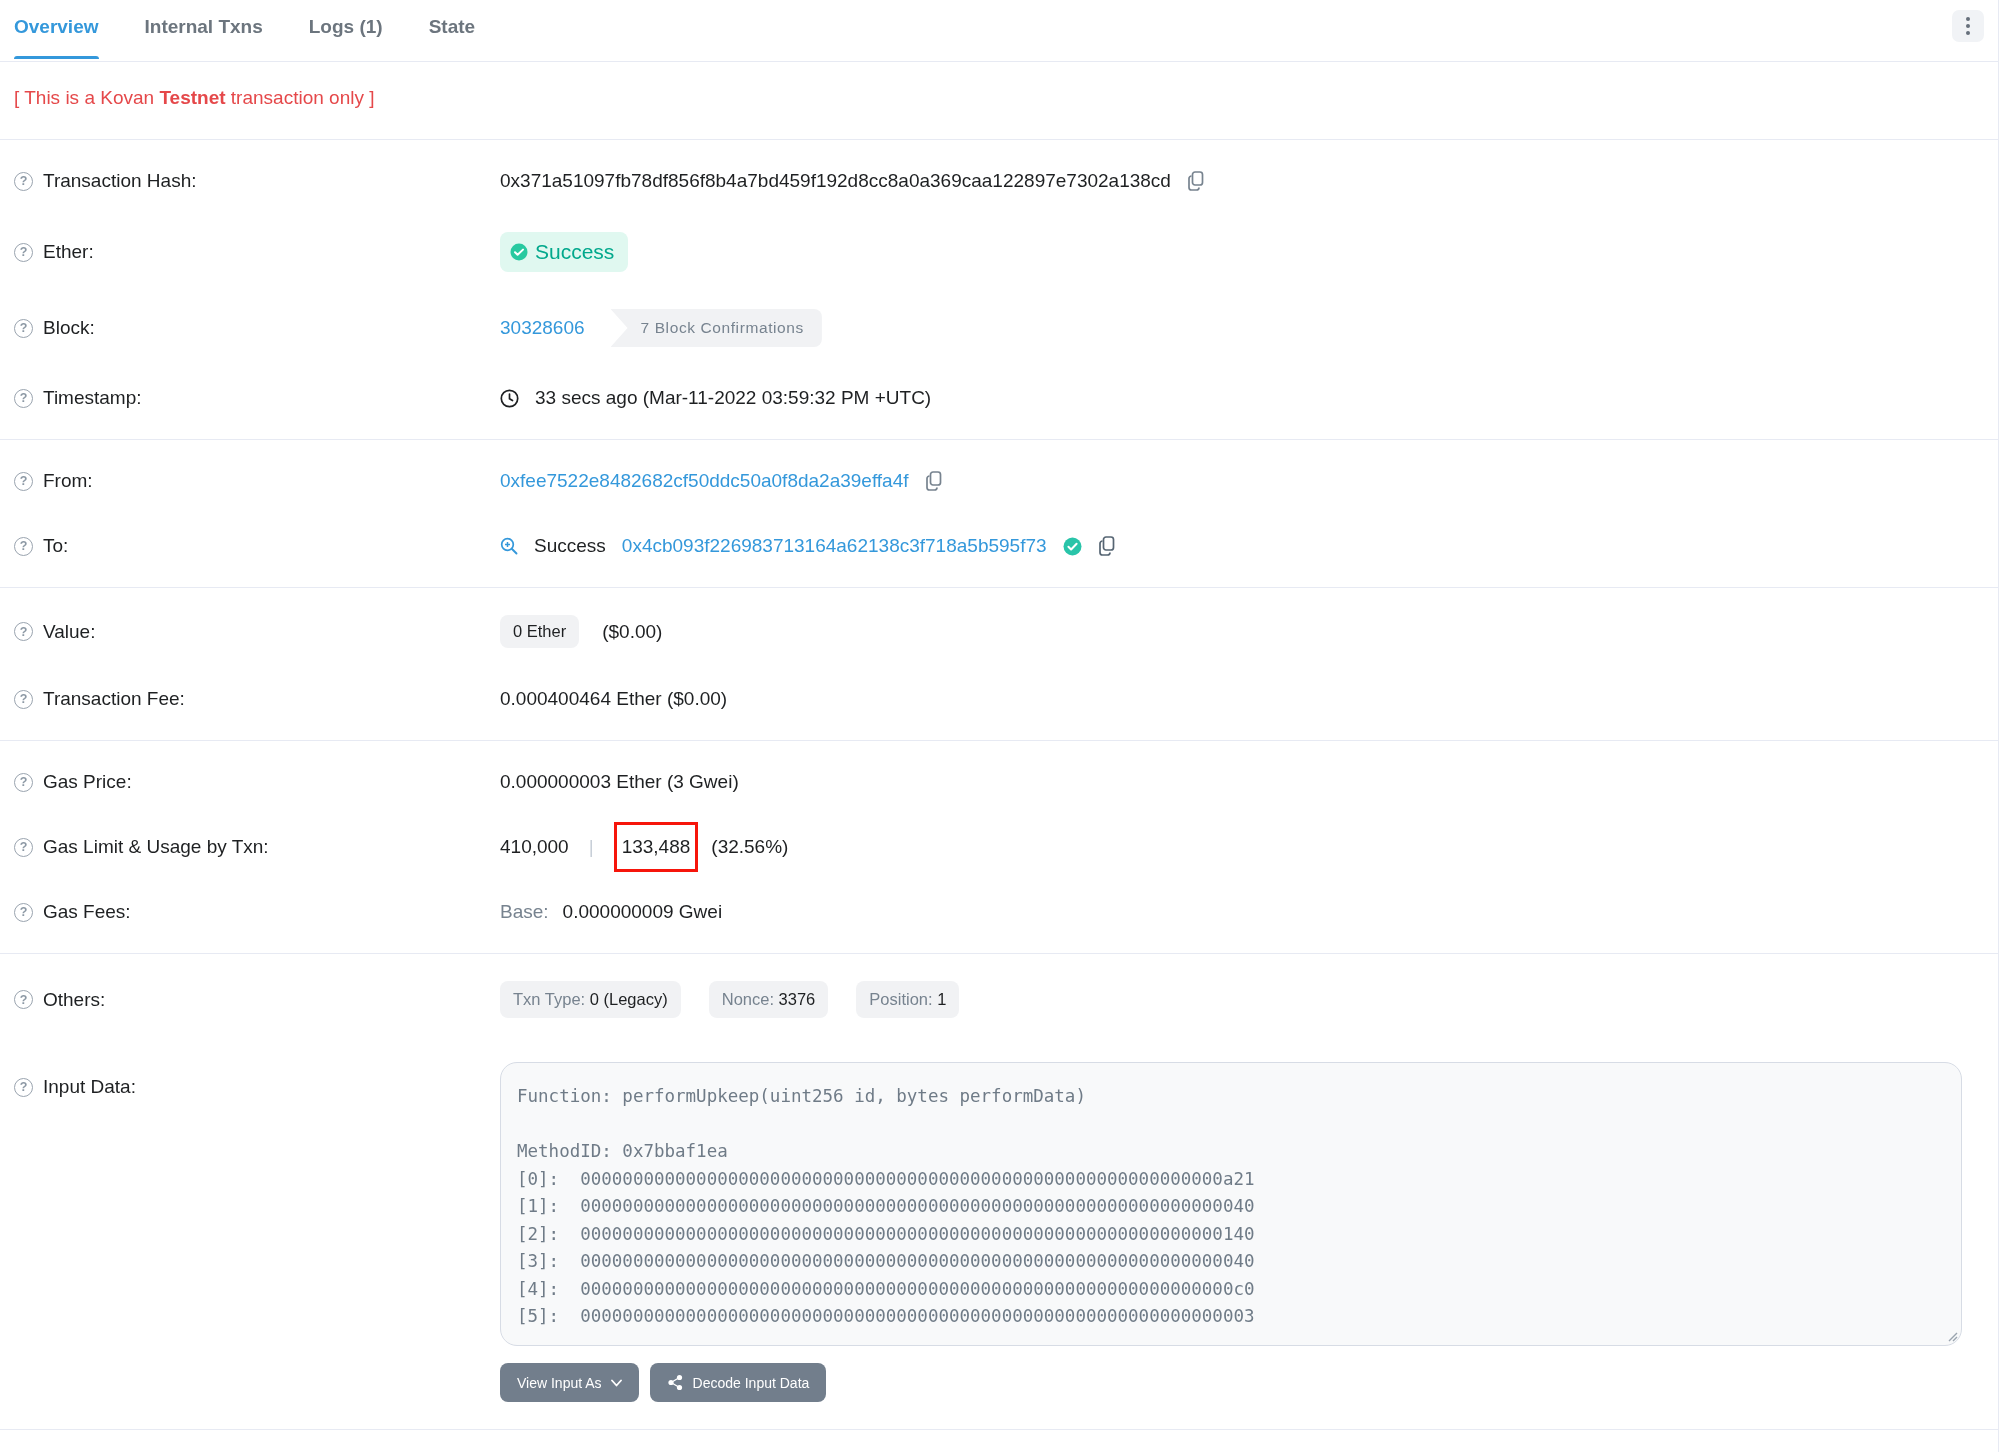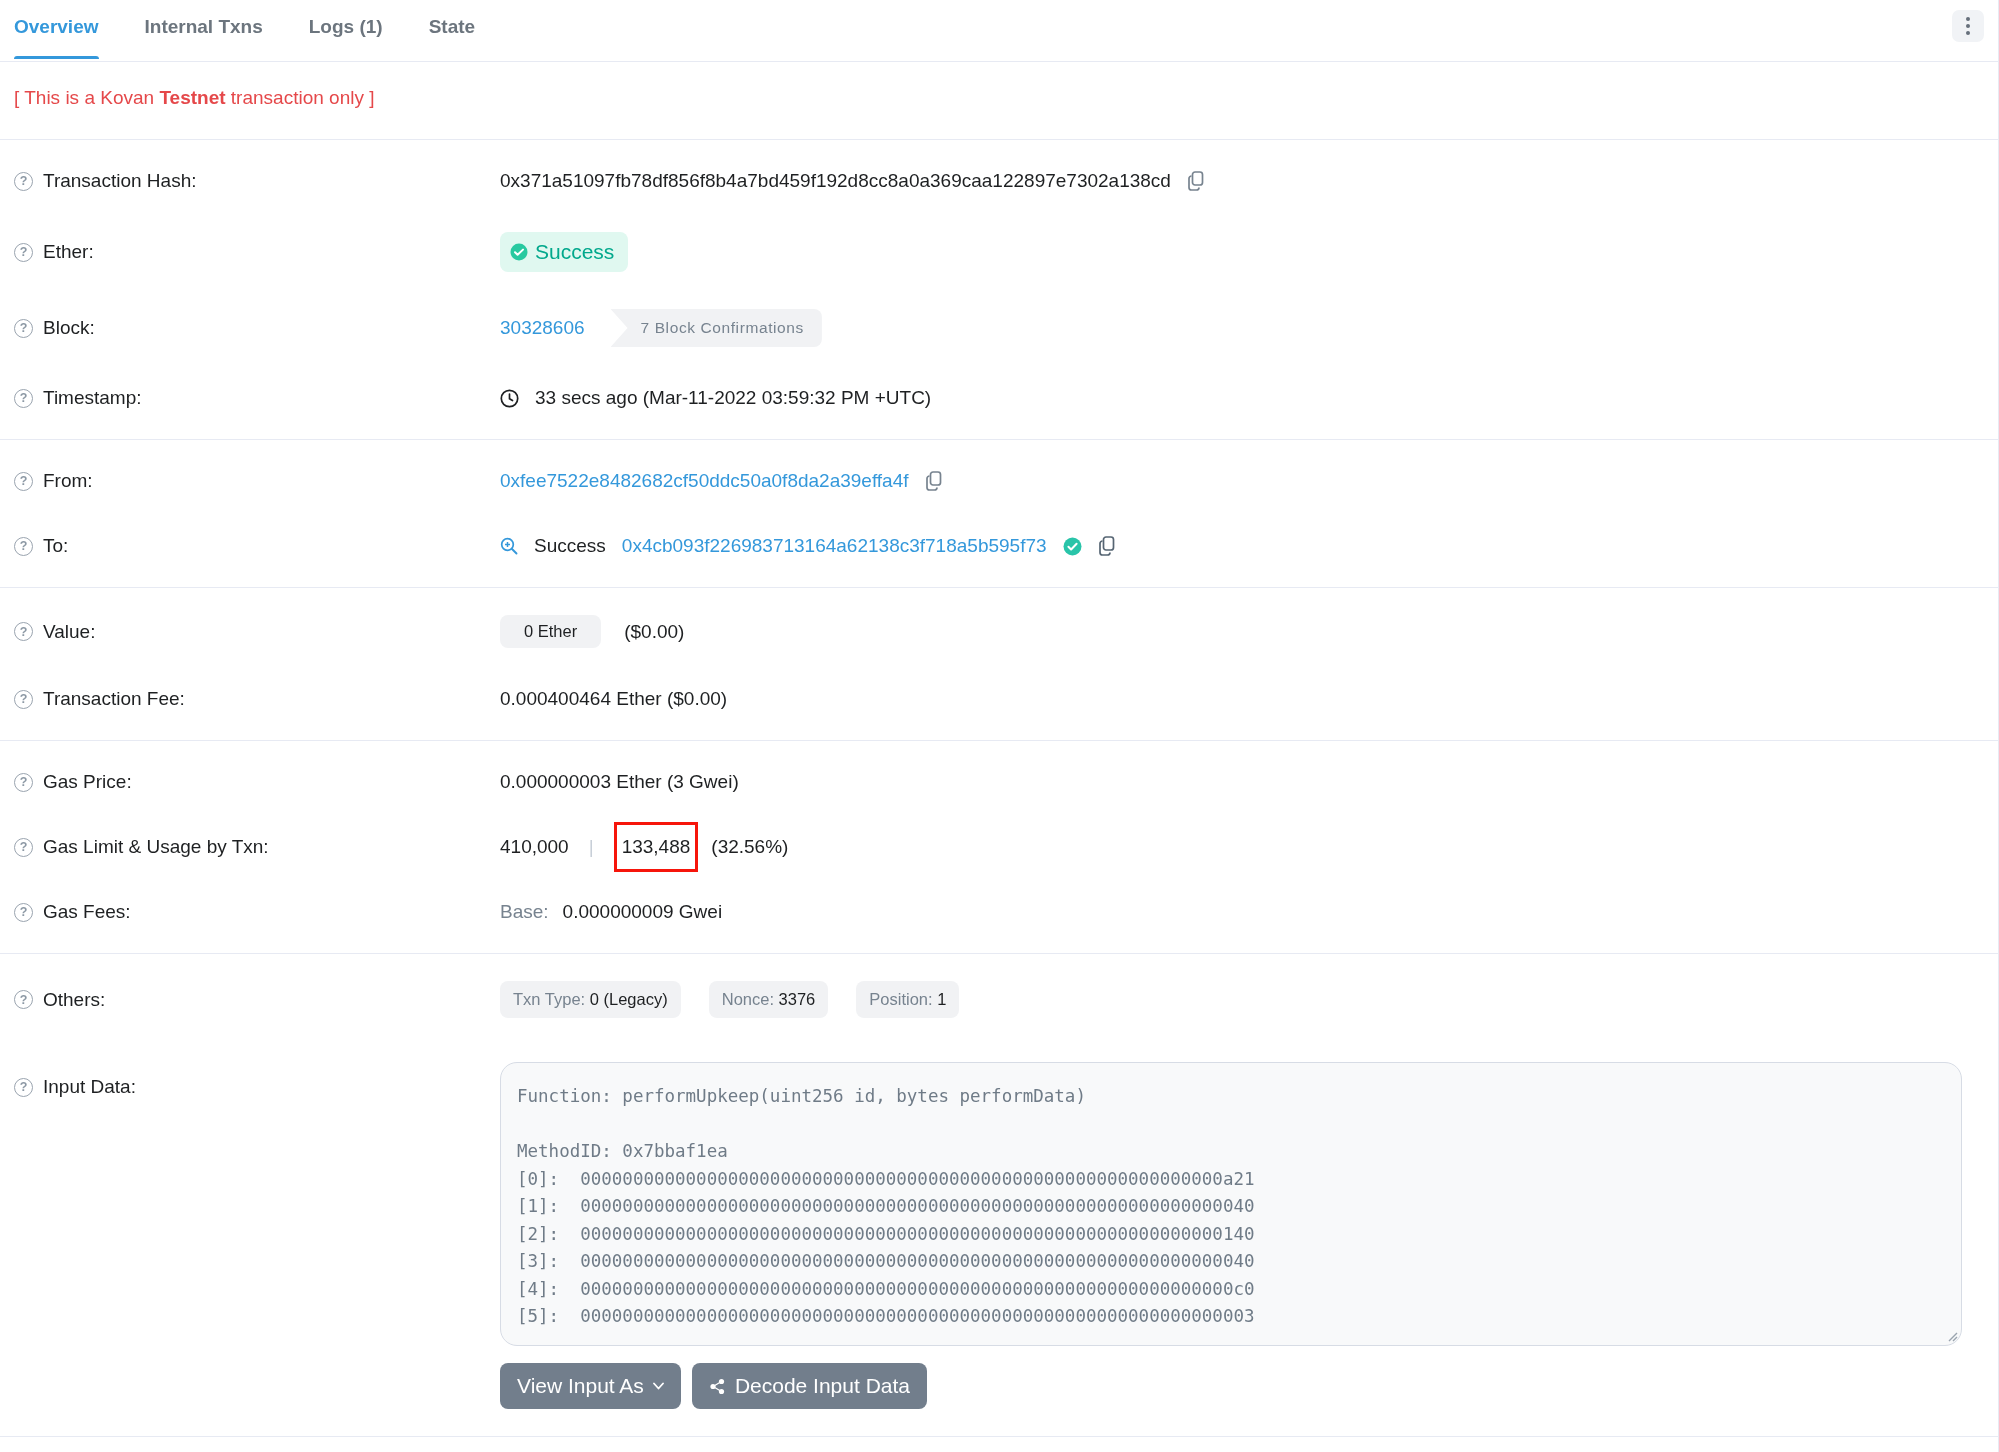--- a/index.html
+++ b/index.html
@@ -46,39 +46,39 @@
   svg.ic { display:block; }
   .copy { cursor:pointer; }
   
   .badge-success { display:inline-flex; align-items:center; gap:7px; background:#e0f8f0;
       color:#02a88c; font-size:21px; font-weight:500; padding:8px 14px 8px 10px; border-radius:8px; }
   
   .confirm-badge { margin-left:10px; background:#f1f2f4; color:#77838f; font-size:15.5px;
       letter-spacing:0.6px; padding:10px 18px 10px 30px; border-radius:0 8px 8px 0;
       clip-path: polygon(0 0, 100% 0, 100% 100%, 0 100%, 17px 50%); }
   
-  .pill { background:#f1f2f4; border-radius:8px; padding:7px 24px; font-size:16.5px; color:#1e2022; }
+  .pill { background:#f1f2f4; border-radius:8px; padding:7px 13px; font-size:16.5px; color:#1e2022; }
   
   .redbox { display:inline-block; border:3px solid #f6150b; padding:11px 5px; margin:-16px 0; }
   .sep { color:#c8cfd8; padding:0 4px; }
   
   .obadge { background:#f1f2f4; border-radius:8px; padding:9px 13px; font-size:16.5px;
             margin-right:12px; white-space:nowrap; }
   .obadge .k { color:#77838f; }
   .obadge .v { color:#1e2022; font-weight:500; }
   
   .inputbox { position:relative; width:1462px; height:284px; background:#f8f9fa;
       border:1px solid #d7dce5; border-radius:17px; padding:20px 16px 0 16px; overflow:hidden; }
   .inputbox pre { margin:0; font-family:"DejaVu Sans Mono", monospace; font-size:17.5px;
       line-height:27.5px; color:#6f7b87; white-space:pre; }
   .grip { position:absolute; right:3px; bottom:3px; }
   .btnrow { margin-top:17px; display:flex; gap:11px; }
   .btn { display:inline-flex; align-items:center; gap:9px; background:#727e8c; color:#fff;
       border:none; border-radius:8px; font-family:"Liberation Sans",sans-serif;
-      font-size:21px; padding:11px 17px; cursor:pointer; }
+      font-size:14px; padding:11px 17px; cursor:pointer; }
   
   .footer-div { border-top:1px solid #e7eaf3; height:39px; }
 </style>
 </head>
 <body>
 
 <div class="page">
 
   <div class="tabbar">
     <div class="tabs">

